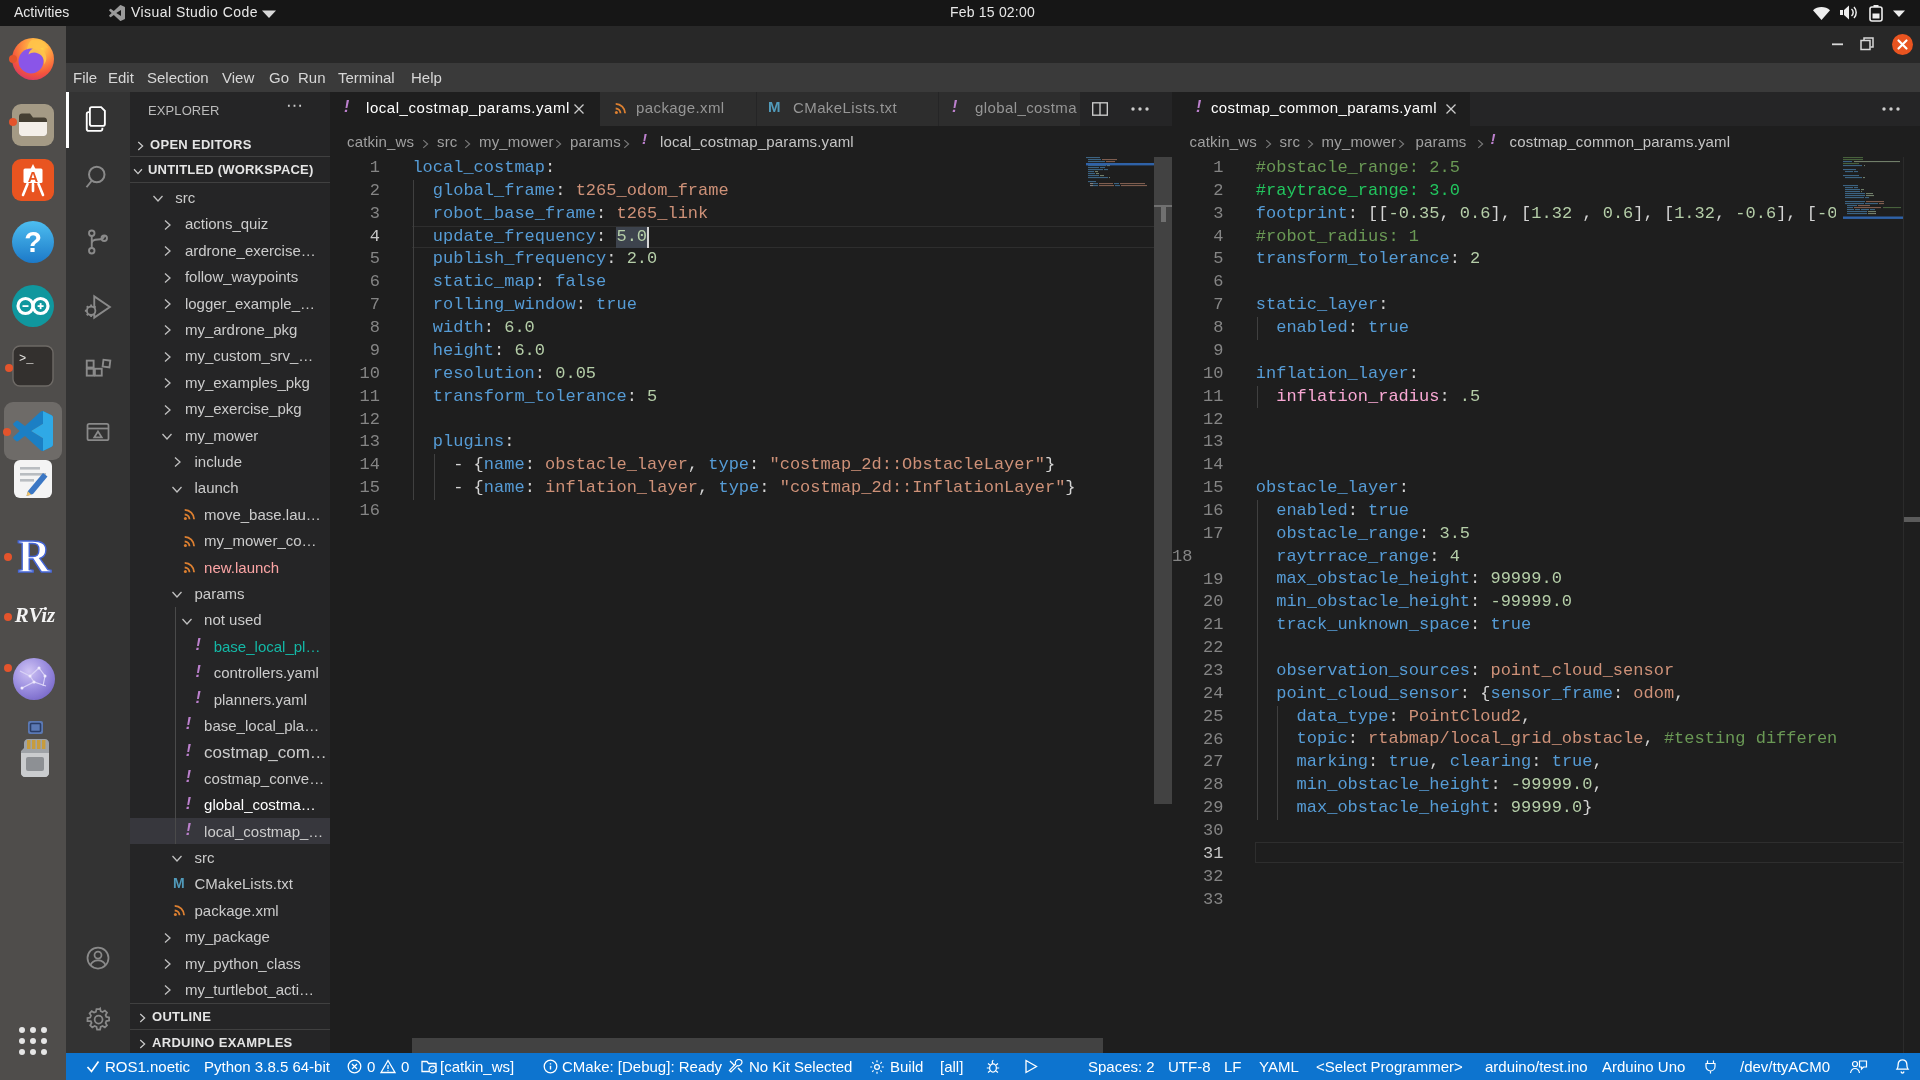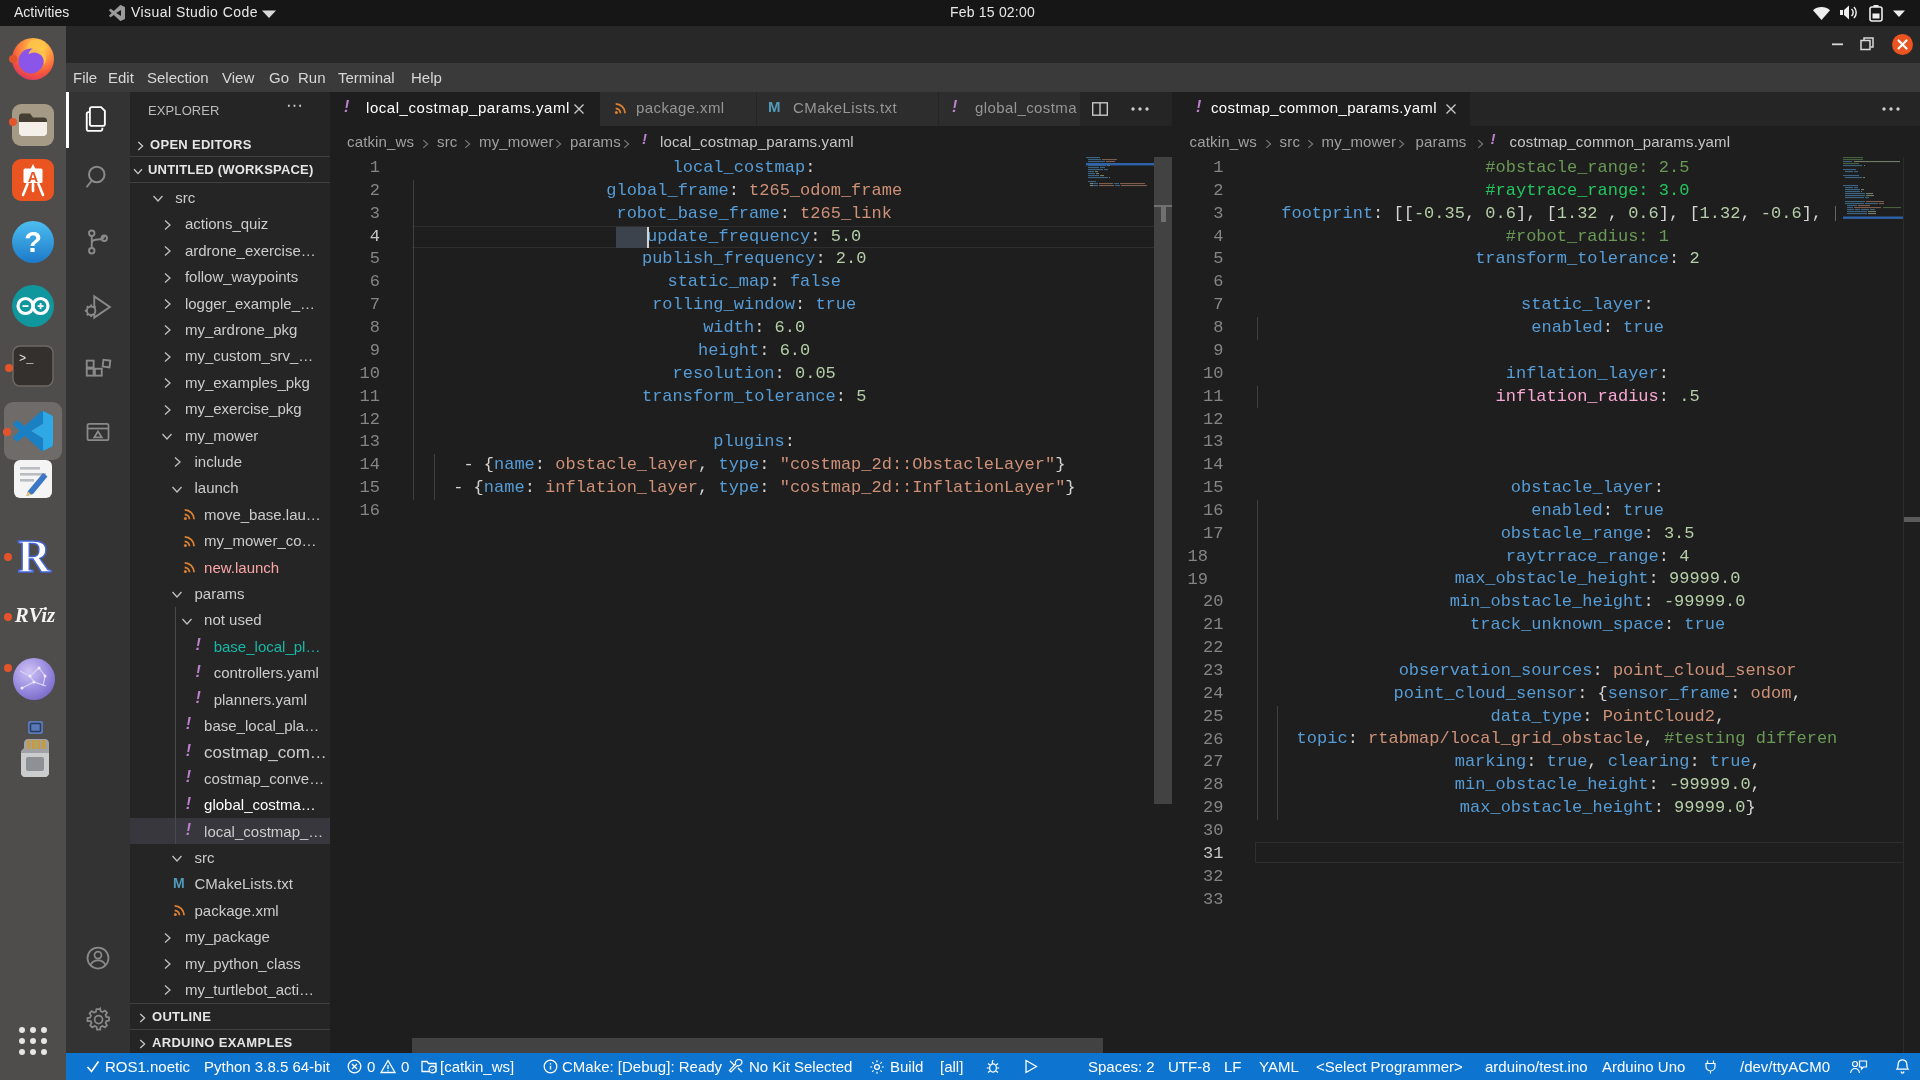--- a/index.html
+++ b/index.html
@@ -5,21 +5,21 @@
 html,body{width:1920px;height:1080px;overflow:hidden;background:#1e1e1e;font-family:"Liberation Sans",sans-serif;}
 .abs{position:absolute}
 #topbar{position:absolute;left:0;top:0;width:1920px;height:26px;background:#161616;color:#e8e8e8;font-size:14px;}
 #dock{position:absolute;left:0;top:26px;width:66px;height:1054px;background:#4f4d4b;}
 #titlebar{position:absolute;left:66px;top:26px;width:1854px;height:37px;background:#282828;}
 #menubar{position:absolute;left:66px;top:63px;width:1854px;height:29px;background:#3a3a3a;color:#d7d7d7;font-size:15px;}
 #activity{position:absolute;left:66px;top:92px;width:64px;height:961px;background:#333333;}
 #sidebar{position:absolute;left:130px;top:92px;width:200px;height:961px;background:#252526;color:#cccccc;overflow:hidden;}
 #editors{position:absolute;left:330px;top:92px;width:1590px;height:961px;background:#1e1e1e;}
 #status{position:absolute;left:66px;top:1053px;width:1854px;height:27px;background:#0d74cf;color:#fff;font-size:15px;}
-.mono{font-family:"Liberation Mono",monospace;text-align:center;}
+.mono{font-family:"Liberation Mono",monospace;}
 </style></head>
 <body>
 <div id="topbar">
   <span class="abs" style="left:14px;top:4px;">Activities</span>
   <svg class="abs" style="left:109px;top:5px" width="16" height="16" viewBox="0 0 100 100">
       <path fill="#9a9a9a" d="M96.5 10.8 75.9.9a6.2 6.2 0 0 0-7.1 1.2L29.9 37.7 12.9 24.8a4.1 4.1 0 0 0-5.3.2L2.1 30a4.1 4.1 0 0 0 0 6.1L16.8 50 2.1 63.9a4.1 4.1 0 0 0 0 6.1l5.5 5a4.1 4.1 0 0 0 5.3.2l17-12.9 39 35.6a6.2 6.2 0 0 0 7 1.2l20.6-9.9a6.2 6.2 0 0 0 3.5-5.6V16.4a6.2 6.2 0 0 0-3.5-5.6zM75 68.2 45.4 50 75 31.8v36.4z"></path>
     </svg>
   <span class="abs" style="left:131px;top:4px;letter-spacing:.45px">Visual Studio Code</span>
   <svg class="abs" style="left:262px;top:10px" width="14" height="8" viewBox="0 0 14 8">
       <path d="M0 .5h14L7 8z" fill="#d9d9d9"></path>
@@ -563,22 +563,22 @@
 <div class="abs mono" style="left:842px;top:225.0px;width:51.4px;text-align:right;font-size:17px;line-height:22.86px;color:#858585">8</div>
 <div class="abs mono" style="left:842px;top:247.9px;width:51.4px;text-align:right;font-size:17px;line-height:22.86px;color:#858585">9</div>
 <div class="abs mono" style="left:842px;top:270.7px;width:51.4px;text-align:right;font-size:17px;line-height:22.86px;color:#858585">10</div>
 <div class="abs mono" style="left:842px;top:293.6px;width:51.4px;text-align:right;font-size:17px;line-height:22.86px;color:#858585">11</div>
 <div class="abs mono" style="left:842px;top:316.5px;width:51.4px;text-align:right;font-size:17px;line-height:22.86px;color:#858585">12</div>
 <div class="abs mono" style="left:842px;top:339.3px;width:51.4px;text-align:right;font-size:17px;line-height:22.86px;color:#858585">13</div>
 <div class="abs mono" style="left:842px;top:362.2px;width:51.4px;text-align:right;font-size:17px;line-height:22.86px;color:#858585">14</div>
 <div class="abs mono" style="left:842px;top:385.0px;width:51.4px;text-align:right;font-size:17px;line-height:22.86px;color:#858585">15</div>
 <div class="abs mono" style="left:842px;top:407.9px;width:51.4px;text-align:right;font-size:17px;line-height:22.86px;color:#858585">16</div>
 <div class="abs mono" style="left:842px;top:430.8px;width:51.4px;text-align:right;font-size:17px;line-height:22.86px;color:#858585">17</div>
-<div class="abs mono" style="left:842px;top:453.6px;width:51.4px;text-align:center;font-size:17px;line-height:22.86px;color:#858585">18</div>
-<div class="abs mono" style="left:842px;top:476.5px;width:51.4px;font-size:17px;line-height:22.86px;color:#858585">19</div>
+<div class="abs mono" style="left:842px;top:453.6px;width:51.4px;text-align:left;font-size:17px;line-height:22.86px;color:#858585">18</div>
+<div class="abs mono" style="left:842px;top:476.5px;width:51.4px;text-align:right;font-size:17px;line-height:22.86px;color:#858585">19</div>
 <div class="abs mono" style="left:842px;top:499.3px;width:51.4px;text-align:right;font-size:17px;line-height:22.86px;color:#858585">20</div>
 <div class="abs mono" style="left:842px;top:522.2px;width:51.4px;text-align:right;font-size:17px;line-height:22.86px;color:#858585">21</div>
 <div class="abs mono" style="left:842px;top:545.1px;width:51.4px;text-align:right;font-size:17px;line-height:22.86px;color:#858585">22</div>
 <div class="abs mono" style="left:842px;top:567.9px;width:51.4px;text-align:right;font-size:17px;line-height:22.86px;color:#858585">23</div>
 <div class="abs mono" style="left:842px;top:590.8px;width:51.4px;text-align:right;font-size:17px;line-height:22.86px;color:#858585">24</div>
 <div class="abs mono" style="left:842px;top:613.6px;width:51.4px;text-align:right;font-size:17px;line-height:22.86px;color:#858585">25</div>
 <div class="abs mono" style="left:842px;top:636.5px;width:51.4px;text-align:right;font-size:17px;line-height:22.86px;color:#858585">26</div>
 <div class="abs mono" style="left:842px;top:659.4px;width:51.4px;text-align:right;font-size:17px;line-height:22.86px;color:#858585">27</div>
 <div class="abs mono" style="left:842px;top:682.2px;width:51.4px;text-align:right;font-size:17px;line-height:22.86px;color:#858585">28</div>
 <div class="abs mono" style="left:842px;top:705.1px;width:51.4px;text-align:right;font-size:17px;line-height:22.86px;color:#858585">29</div>

